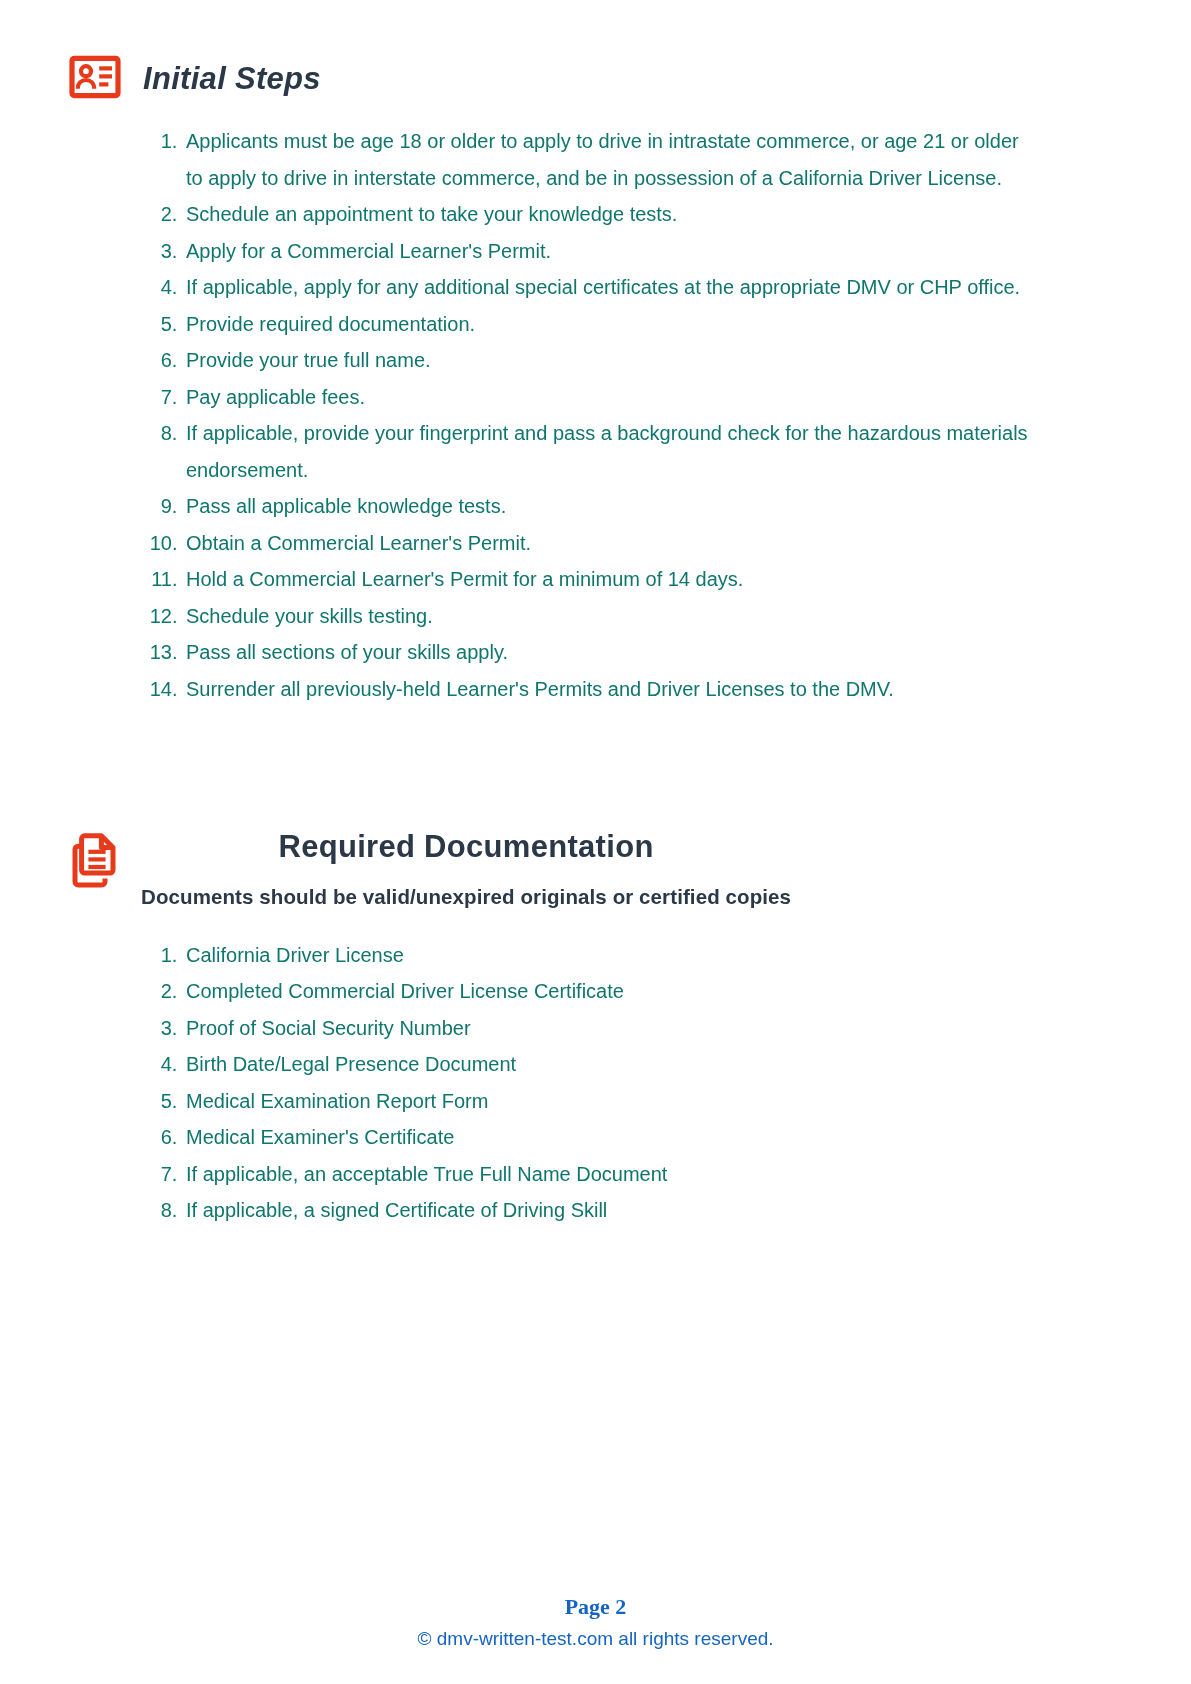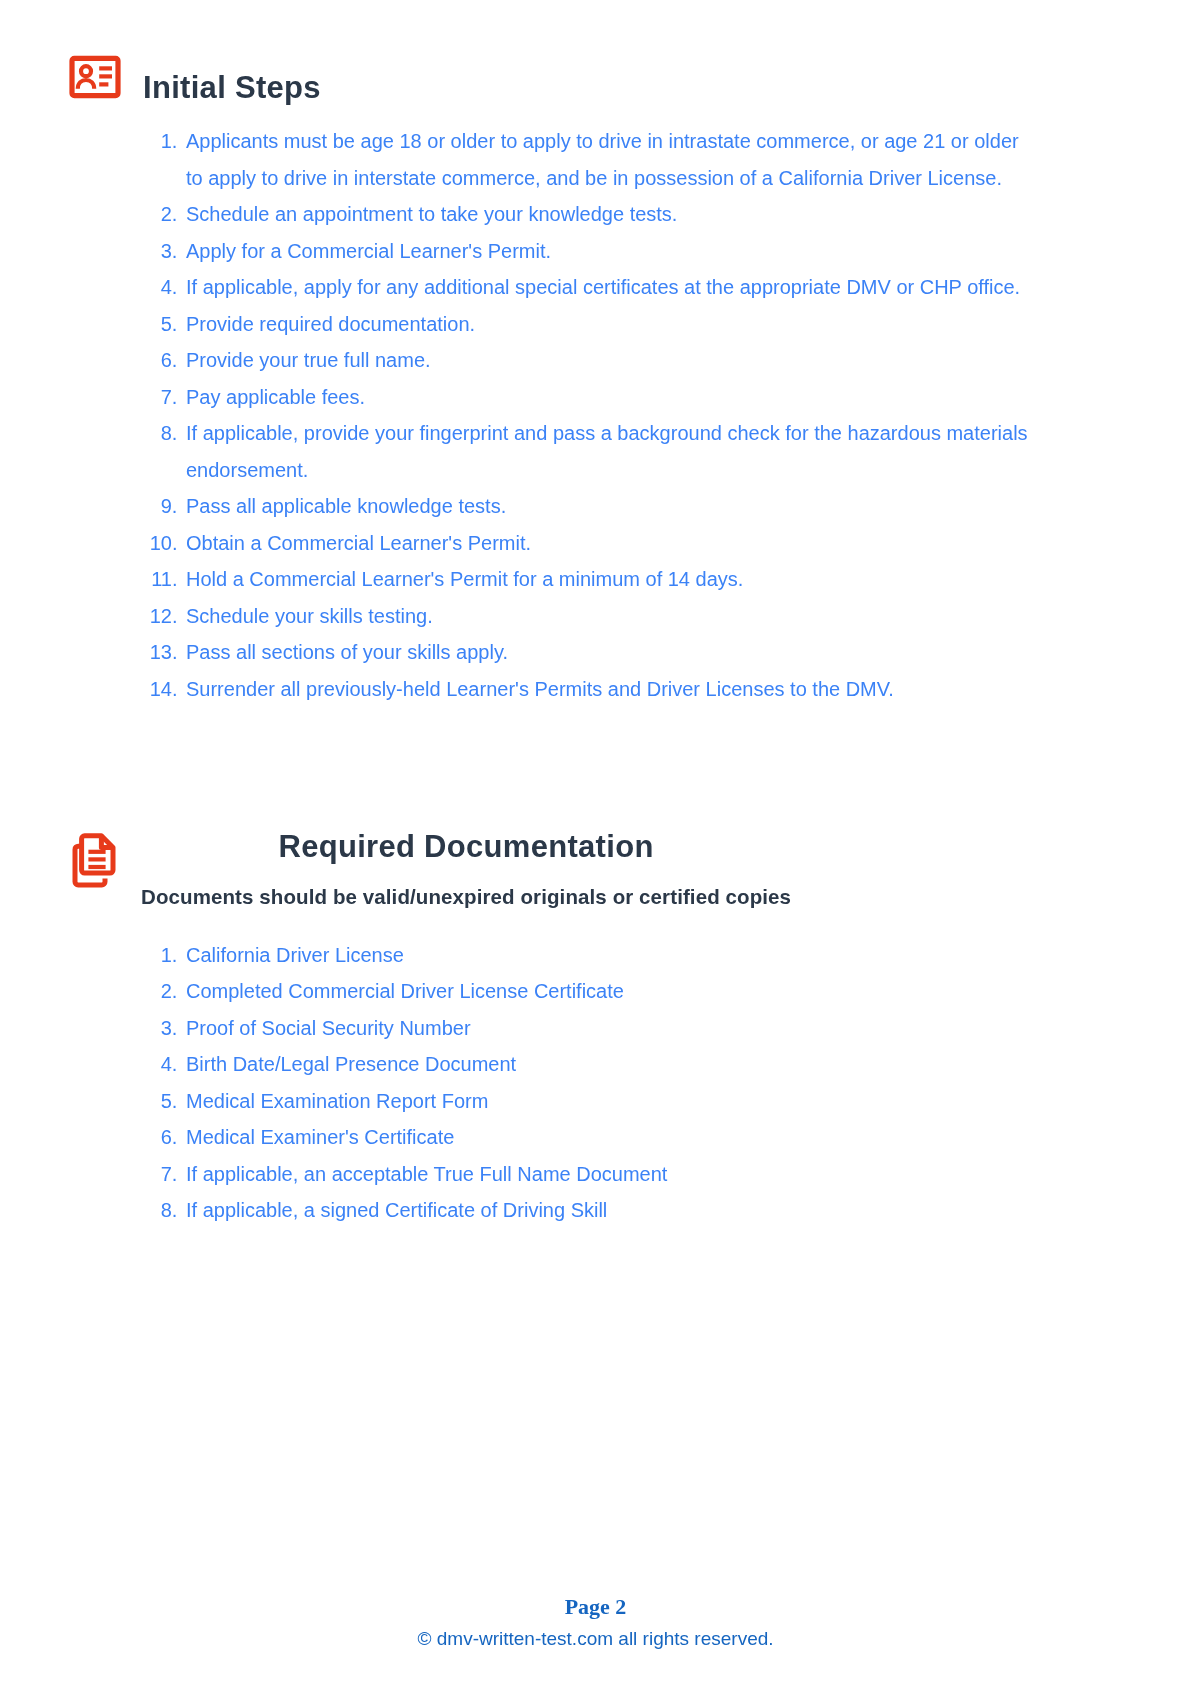--- a/index.html
+++ b/index.html
@@ -13,21 +13,21 @@
   }
   .page {
     padding: 52px 68px 0 68px;
     height: 100%;
     position: relative;
   }
   .section-header {
     display: flex;
     gap: 21px;
   }
-  .section-header.center { align-items: flex-end; }
+  .section-header.center { align-items: center; font-style: italic; }
   .section-header.top { align-items: flex-start; text-align: center; }
   .section-icon { flex: 0 0 auto; display: block; }
   h1.section-title {
     font-size: 31px;
     font-weight: bold;
     color: #2b3848;
     letter-spacing: 0.3px;
     line-height: 1.15;
   }
   .section-subtitle {
@@ -37,21 +37,21 @@
     margin-top: 20px;
     letter-spacing: 0.1px;
   }
   ol.steps {
     margin: 17px 0 0 0;
     padding-left: 115px;
     max-width: 970px;
     list-style: decimal outside;
     font-size: 20px;
     line-height: 36.5px;
-    color: #3b82f6;
+    color: #0f766e;
   }
   ol.steps li { padding-left: 3px; }
   .section-required { margin-top: 122px; }
   .section-required ol.steps { margin-top: 28px; }
   footer {
     position: absolute;
     left: 0;
     right: 0;
     bottom: 34px;
     text-align: center;

